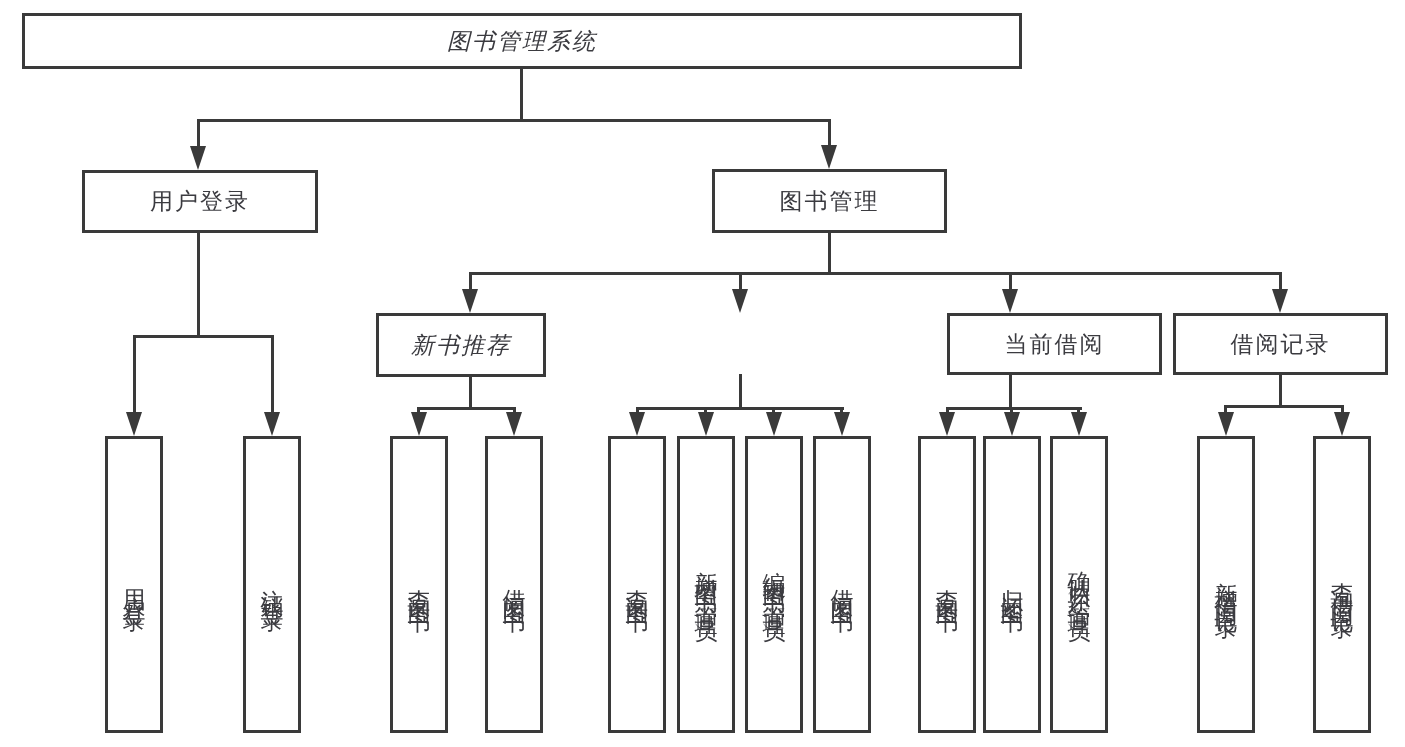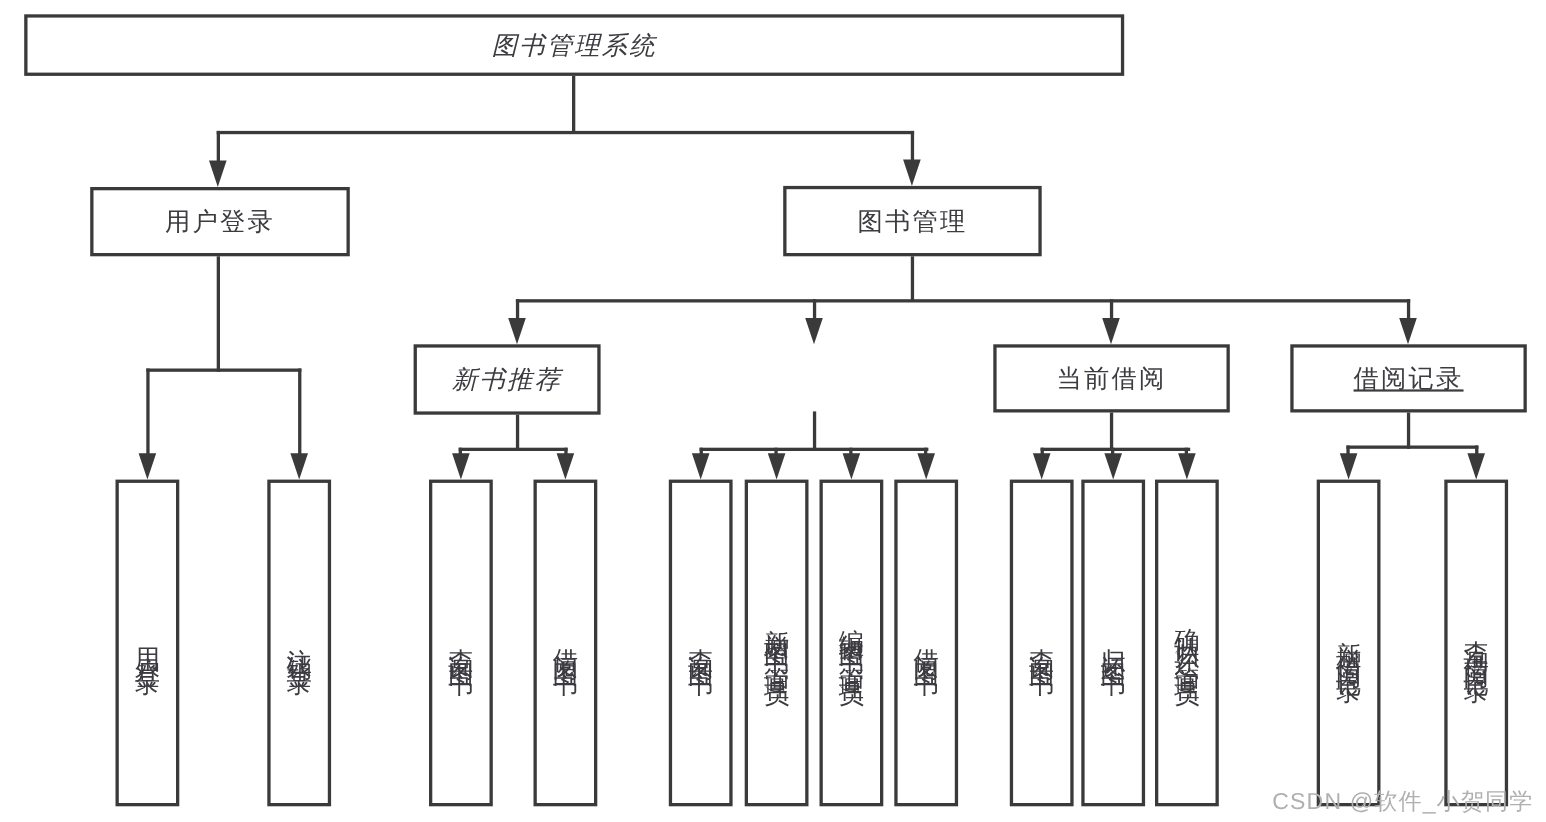--- a/index.html
+++ b/index.html
@@ -133,24 +133,24 @@
   <div class="box" style="left:82px;top:170px;width:236px;height:63px;">
     <span>用户登录</span>
   </div>
   <div class="box" style="left:712px;top:169px;width:235px;height:64px;align-items:center;">
     <span>图书管理</span>
   </div>
 
   <div class="box" style="left:376px;top:313px;width:170px;height:64px;font-style:italic;">
     <span>新书推荐</span>
   </div>
-  <div class="box" style="left:903px;top:313px;width:215px;height:62px;">
+  <div class="box" style="left:947px;top:313px;width:215px;height:62px;">
     <span>当前借阅</span>
   </div>
-  <div class="box" style="left:1173px;top:313px;width:215px;height:62px;text-decoration:underline;">
+  <div class="box" style="left:1173px;top:313px;width:215px;height:62px;">
     <span>借阅记录</span>
   </div>
 
   <div class="leaf" style="left:105px;top:436px;width:58px;height:297px;">
     <span class="vtext">用户登录</span>
   </div>
   <div class="leaf" style="left:243px;top:436px;width:58px;height:297px;">
     <span class="vtext">注销登录</span>
   </div>
 
@@ -184,15 +184,14 @@
     <span class="vtext">确认归还（管理员）</span>
   </div>
 
   <div class="leaf" style="left:1197px;top:436px;width:58px;height:297px;">
     <span class="vtext">新增借阅记录</span>
   </div>
   <div class="leaf" style="left:1313px;top:436px;width:58px;height:297px;">
     <span class="vtext">查询借阅记录</span>
   </div>
 
-  <div class="watermark">CSDN @软件_小贺同学</div>
 
 </div>
 
 </body></html>

